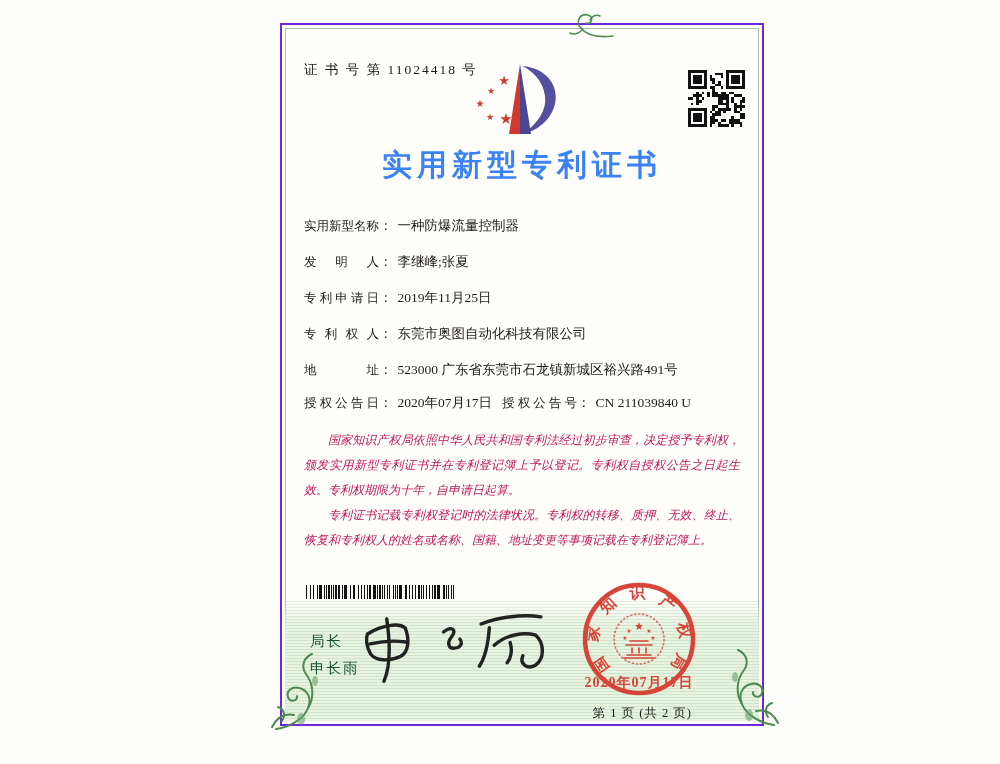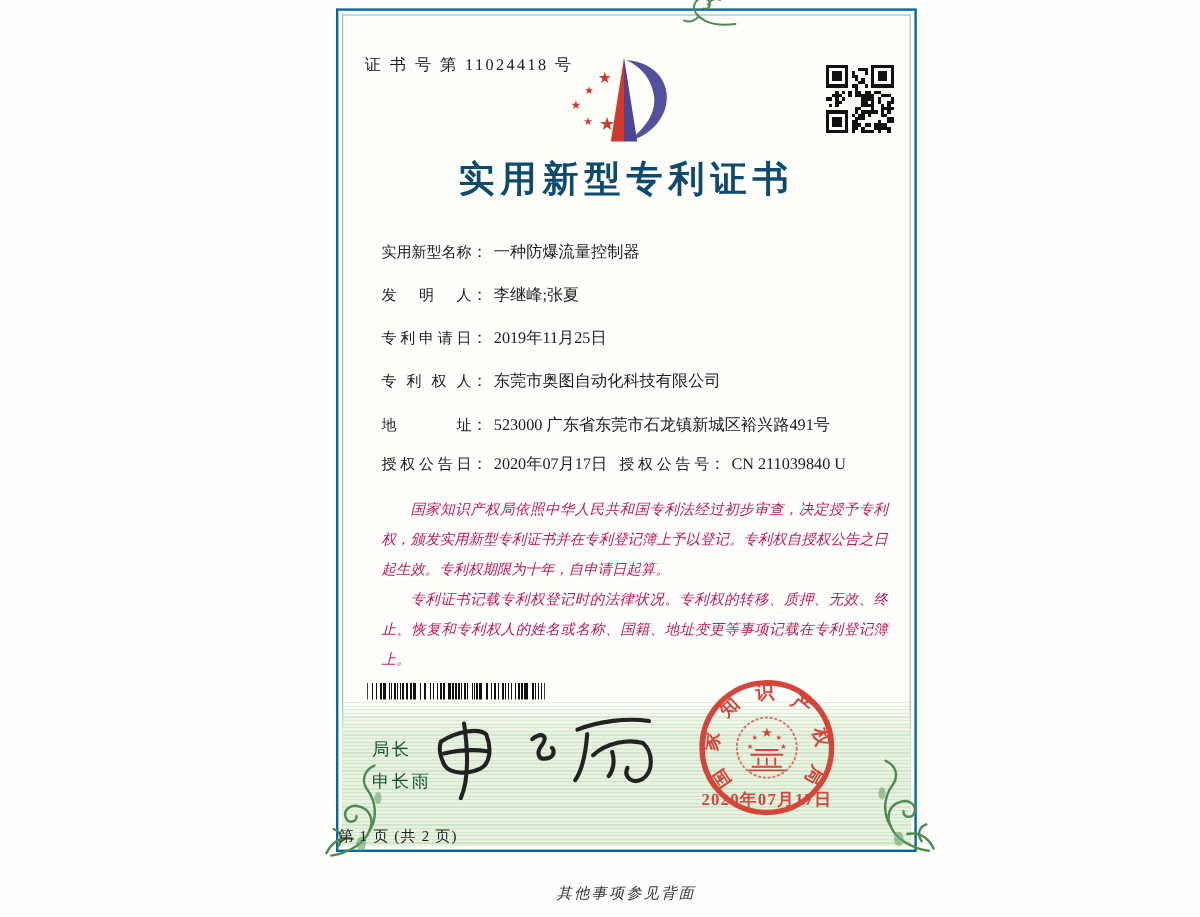--- a/index.html
+++ b/index.html
@@ -1,45 +1,45 @@
 <!DOCTYPE html>
 <html><head>
 <meta charset="utf-8">
 <style>
   html,body{margin:0;padding:0;background:#ffffff;}
   .canvas{position:relative;width:1000px;height:764px;background:#fdfdfc;overflow:hidden;
           font-family:"Liberation Serif","DejaVu Serif",serif;color:#1c1c1c;}
-  .cert{position:absolute;left:280px;top:7px;width:484px;height:703px;background:#fffefb;
-        border:2px solid #0369a1;box-sizing:border-box;}
+  .cert{position:absolute;left:280px;top:23px;width:484px;height:703px;background:#fffefb;
+        border:2px solid #6d28d9;box-sizing:border-box;}
   .inner-border{position:absolute;inset:3px;border:1px solid #a9bfa6;pointer-events:none;}
   .band{position:absolute;left:3px;right:3px;bottom:3px;height:120px;
         background:linear-gradient(180deg,rgba(231,242,223,0) 0,rgba(231,242,223,.85) 22px,#e7f2df 40px);}
   .band .lines{position:absolute;inset:0;
         background:repeating-linear-gradient(180deg,rgba(120,175,125,.20) 0 1px,rgba(0,0,0,0) 1px 3px);}
   .cert-no{position:absolute;left:22px;top:36px;font-size:13.5px;letter-spacing:2px;}
   .logo{position:absolute;left:172px;top:29px;}
   .qr{position:absolute;left:406px;top:45px;}
   .title{position:absolute;left:0;right:0;top:120px;text-align:center;font-size:30px;
-         font-weight:bold;letter-spacing:5px;color:#0c4a6e;}
-  .fields{position:absolute;left:22px;right:22px;top:190px;font-size:13.5px;line-height:22px;margin-left:14px;}
+         font-weight:bold;letter-spacing:5px;color:#3b82f6;}
+  .fields{position:absolute;left:22px;right:22px;top:190px;font-size:13.5px;line-height:22px;}
   .frow{height:22px;margin-bottom:14px;white-space:nowrap;}
   .flabel{display:inline-block;width:75px;text-align:justify;text-align-last:justify;
           font-size:12.5px;vertical-align:baseline;}
   .colon{margin-right:5px;}
   .grant{margin-top:-3px;}
   .grant .g2{margin-left:10px;}
   .paras{margin-top:8px;font-style:italic;font-size:12px;line-height:25px;color:#be185d;
          text-align:justify;}
   .paras p{margin:0;text-indent:2em;}
   .barcode{position:absolute;left:24px;top:560px;}
   .signer{position:absolute;left:28px;top:603px;font-size:14.5px;line-height:27px;
           letter-spacing:2px;color:#14532d;}
   .signature{position:absolute;left:66px;top:576px;pointer-events:none;}
   .seal{position:absolute;left:292px;top:557px;opacity:.93;}
-  .page-ind{position:absolute;left:0;right:70px;top:680px;text-align:left;font-size:12.5px;
+  .page-ind{position:absolute;left:0;right:70px;top:680px;text-align:right;font-size:12.5px;
             letter-spacing:1px;}
   .back-note{position:absolute;left:280px;top:736px;width:484px;text-align:center;
              font-size:12.5px;font-style:italic;color:#333;letter-spacing:2px;}
   .orn{position:absolute;pointer-events:none;}
   .orn-top{left:286px;top:-19px;}
   .orn-bl{left:-14px;top:626px;}
   .orn-br{left:428px;top:622px;transform:scaleX(-1);}
 </style>
 </head>
 <body>
@@ -345,14 +345,13 @@
           <path d="M-12,16 H12"></path>
           <path d="M-15,19 H15"></path>
         </g>
       </g>
       <text x="65" y="105" text-anchor="middle" font-size="14" font-weight="bold" fill="#d5382c" letter-spacing="1">2020年07月17日</text>
     </svg>
 
     <div class="page-ind">第 1 页 (共 2 页)</div>
   </div>
 
-  <div class="back-note">其他事项参见背面</div>
 </div>
 
 </body></html>

